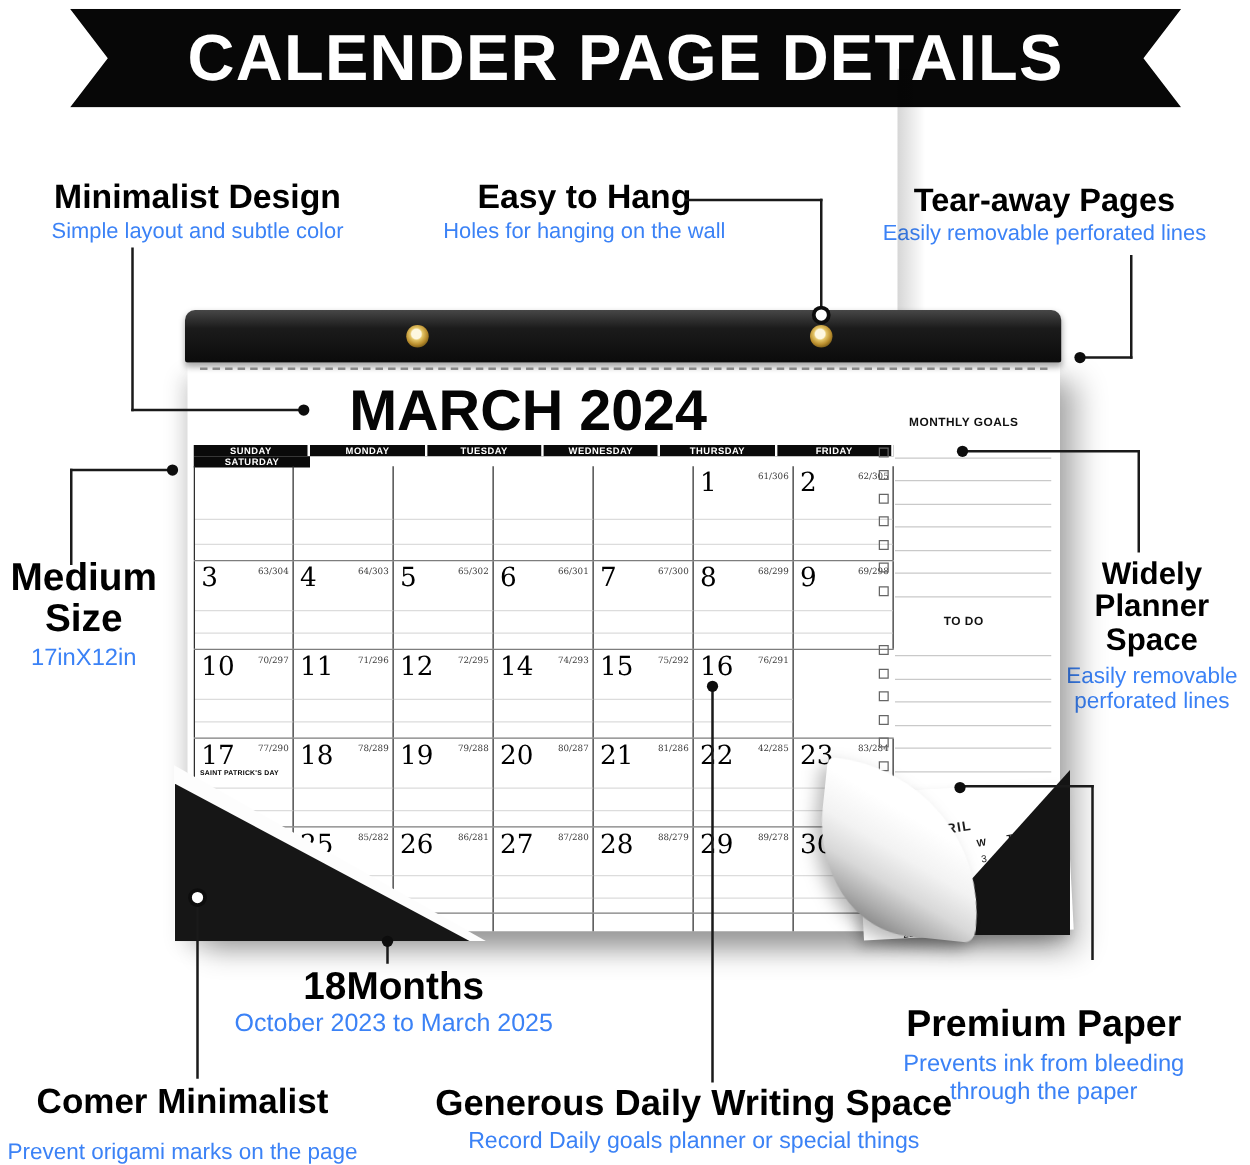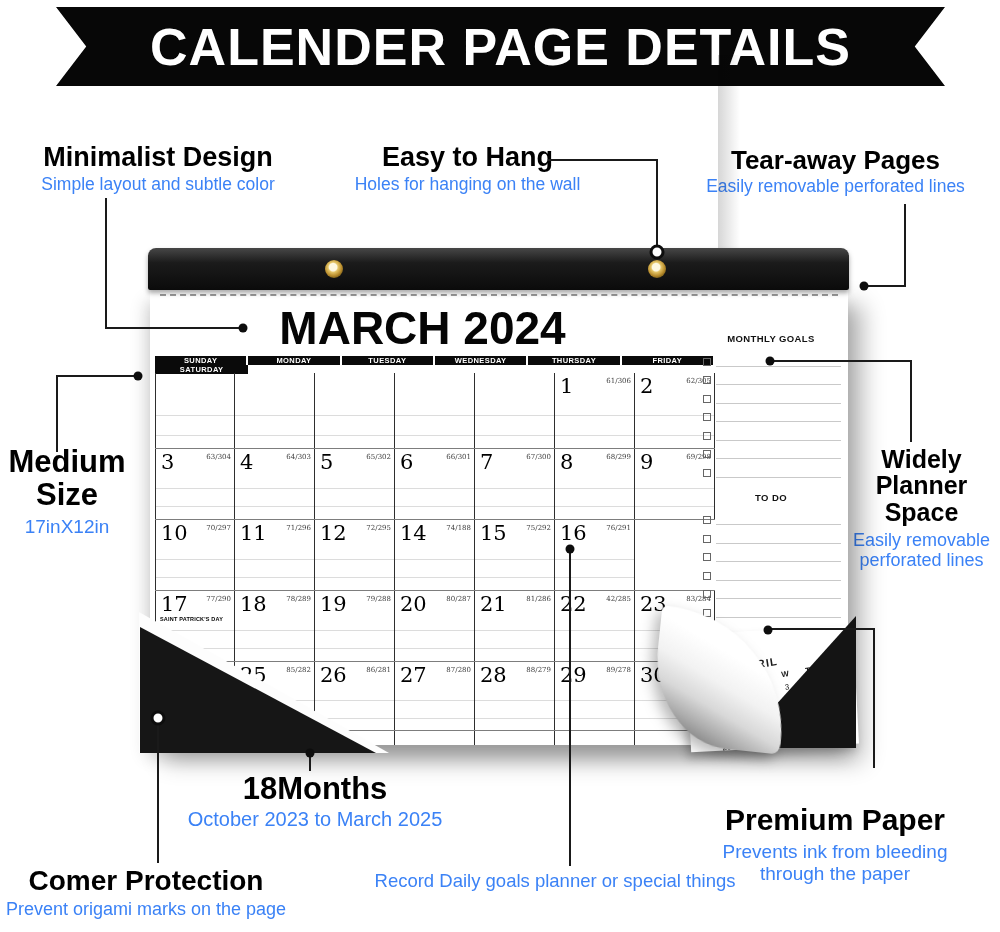--- a/index.html
+++ b/index.html
@@ -24,21 +24,21 @@
   .ann-hang .t{font-size:27px;} .ann-hang .s{font-size:17.5px;}
   .ann-tear{left:693px;top:146px;width:285px;}
   .ann-tear .t{font-size:26px;} .ann-tear .s{font-size:17.5px;}
   .ann-size{left:2px;top:446px;width:130px;}
   .ann-size .t{font-size:31px;line-height:1.05;} .ann-size .s{font-size:19px;margin-top:6px;}
   .ann-planner{left:843px;top:446px;width:157px;}
   .ann-planner .t{font-size:25px;line-height:1.05;} .ann-planner .s{font-size:18px;line-height:1.1;margin-top:6px;}
   .ann-18m{left:160px;top:772px;width:310px;}
   .ann-18m .t{font-size:31px;} .ann-18m .s{font-size:20px;margin-top:4px;}
   .ann-corner{left:0px;top:866px;width:292px;}
-  .ann-corner .t{font-size:28px;} .ann-corner .s{font-size:18px;margin-top:4px;}
+  .ann-corner .t{font-size:28px;} .ann-corner .s{font-size:18px;margin-top:16px;}
   .ann-writing{left:320px;top:868px;width:470px;}
   .ann-writing .t{font-size:29px;} .ann-writing .s{font-size:18.5px;margin-top:3px;}
   .ann-premium{left:685px;top:772px;width:300px;}
   .ann-premium .t{font-size:30px;margin-top:32px;} .ann-premium .s{font-size:19px;line-height:1.12;margin-top:5px;}
   
   .pl{position:absolute;background:#1a1a1a;z-index:20;}
   .pl.h{height:2px;} .pl.v{width:2px;}
   .dot{position:absolute;width:9px;height:9px;border-radius:50%;background:#0d0d0d;z-index:21;transform:translate(-50%,-50%);}
   .ring{position:absolute;width:9px;height:9px;border:3px solid #0d0d0d;background:#fff;border-radius:50%;z-index:21;transform:translate(-50%,-50%);}
   
@@ -148,24 +148,25 @@
   <div class="s">October 2023 to March 2025</div>
 </div>
 <div class="ann ann-premium">
   <div class="t">Premium Paper</div>
   <div class="s">
     <span>Prevents ink from bleeding</span><br>
     <span>through the paper</span>
   </div>
 </div>
 <div class="ann ann-corner">
-  <div class="t">Comer Protection</div>
+  <div class="t">Comer Minimalist</div>
   <div class="s">Prevent origami marks on the page</div>
 </div>
 <div class="ann ann-writing">
+  <div class="t">Generous Daily Writing Space</div>
   <div class="s">Record Daily goals planner or special things</div>
 </div>
 
 <div class="page-right-shadow"></div>
 <div class="calendar">
   <div class="cal-top">
     <div class="grommet g1"></div>
     <div class="grommet g2"></div>
   </div>
   <div class="cal-page">
@@ -250,21 +251,21 @@
             <div class="cell">
               <span class="d">11</span>
               <span class="n">71/296</span>
             </div>
             <div class="cell">
               <span class="d">12</span>
               <span class="n">72/295</span>
             </div>
             <div class="cell">
               <span class="d">14</span>
-              <span class="n">74/188</span>
+              <span class="n">74/293</span>
             </div>
             <div class="cell">
               <span class="d">15</span>
               <span class="n">75/292</span>
             </div>
             <div class="cell">
               <span class="d">16</span>
               <span class="n">76/291</span>
             </div>
           </div>

